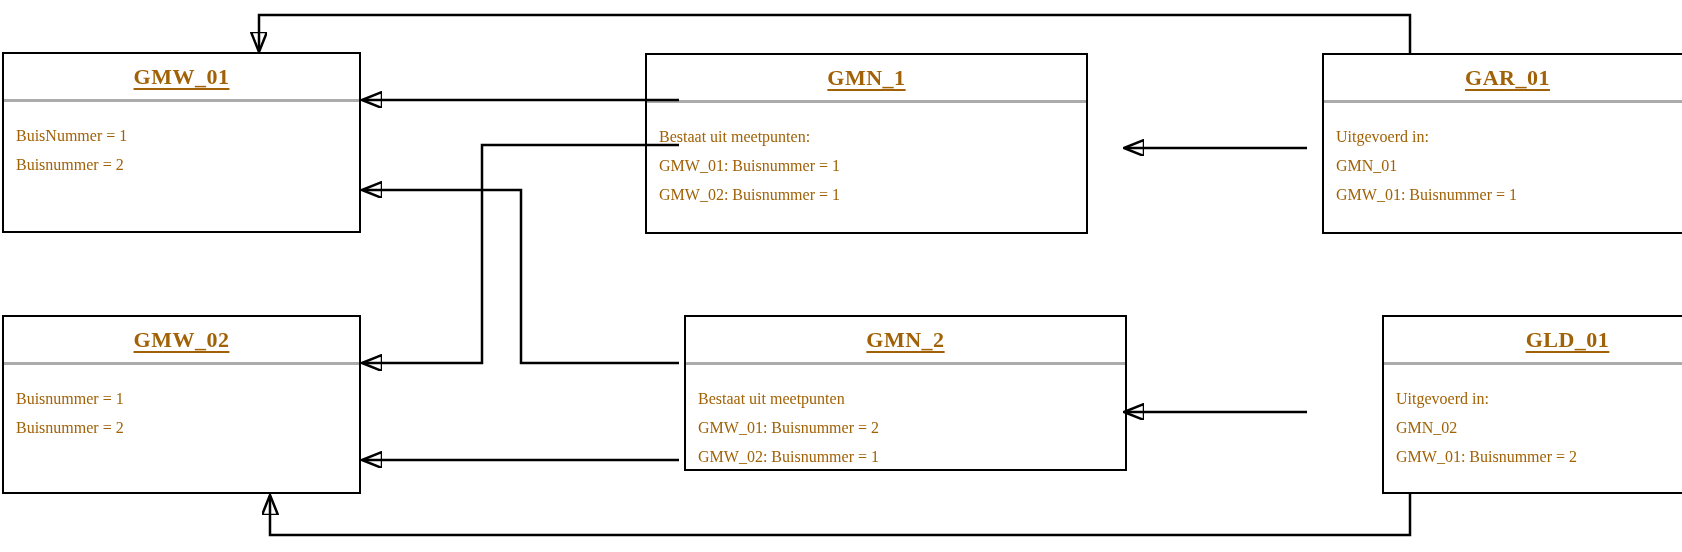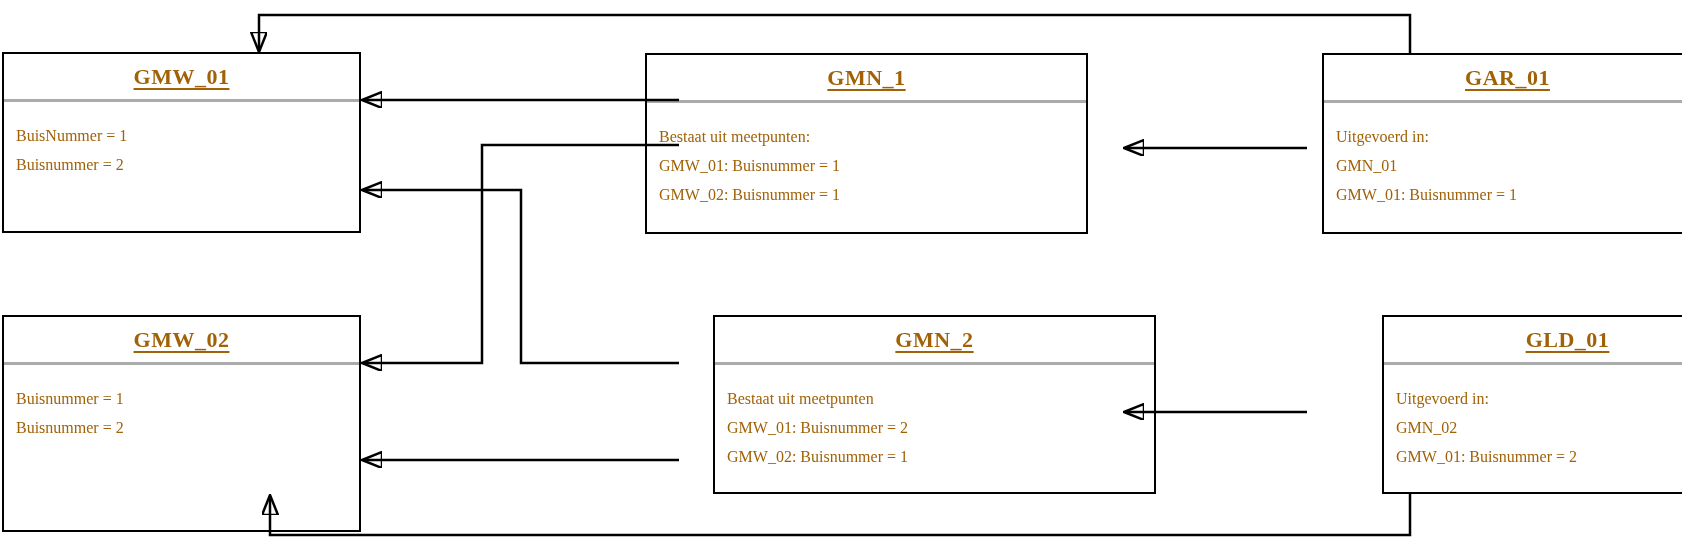--- a/index.html
+++ b/index.html
@@ -80,30 +80,30 @@
   <div class="node" style="left:1322px;top:53px;width:371px;height:181px">
     <div class="node-title">GAR_01</div>
     <div class="node-divider"></div>
     <div class="node-body">
       <div>Uitgevoerd in:</div>
       <div>GMN_01</div>
       <div>GMW_01: Buisnummer = 1</div>
     </div>
   </div>
 
-  <div class="node" style="left:2px;top:315px;width:359px;height:217px">
+  <div class="node" style="left:2px;top:315px;width:359px;height:179px">
     <div class="node-title">GMW_02</div>
     <div class="node-divider"></div>
     <div class="node-body">
       <div>Buisnummer = 1</div>
       <div>Buisnummer = 2</div>
     </div>
   </div>
 
-  <div class="node" style="left:713px;top:315px;width:443px;height:179px">
+  <div class="node" style="left:684px;top:315px;width:443px;height:156px">
     <div class="node-title">GMN_2</div>
     <div class="node-divider"></div>
     <div class="node-body">
       <div>Bestaat uit meetpunten</div>
       <div>GMW_01: Buisnummer = 2</div>
       <div>GMW_02: Buisnummer = 1</div>
     </div>
   </div>
 
   <div class="node" style="left:1382px;top:315px;width:371px;height:179px">

